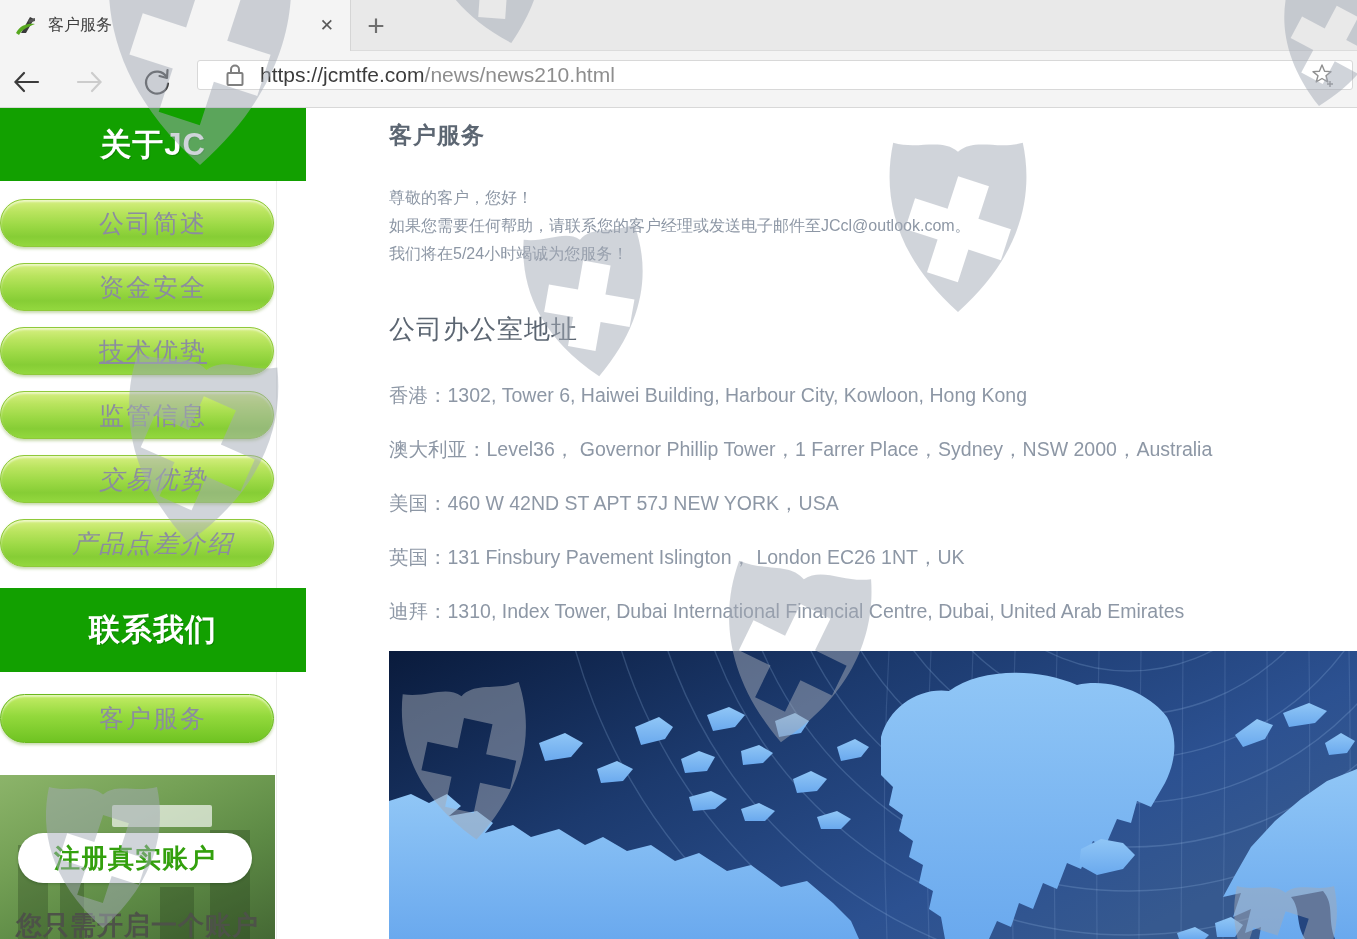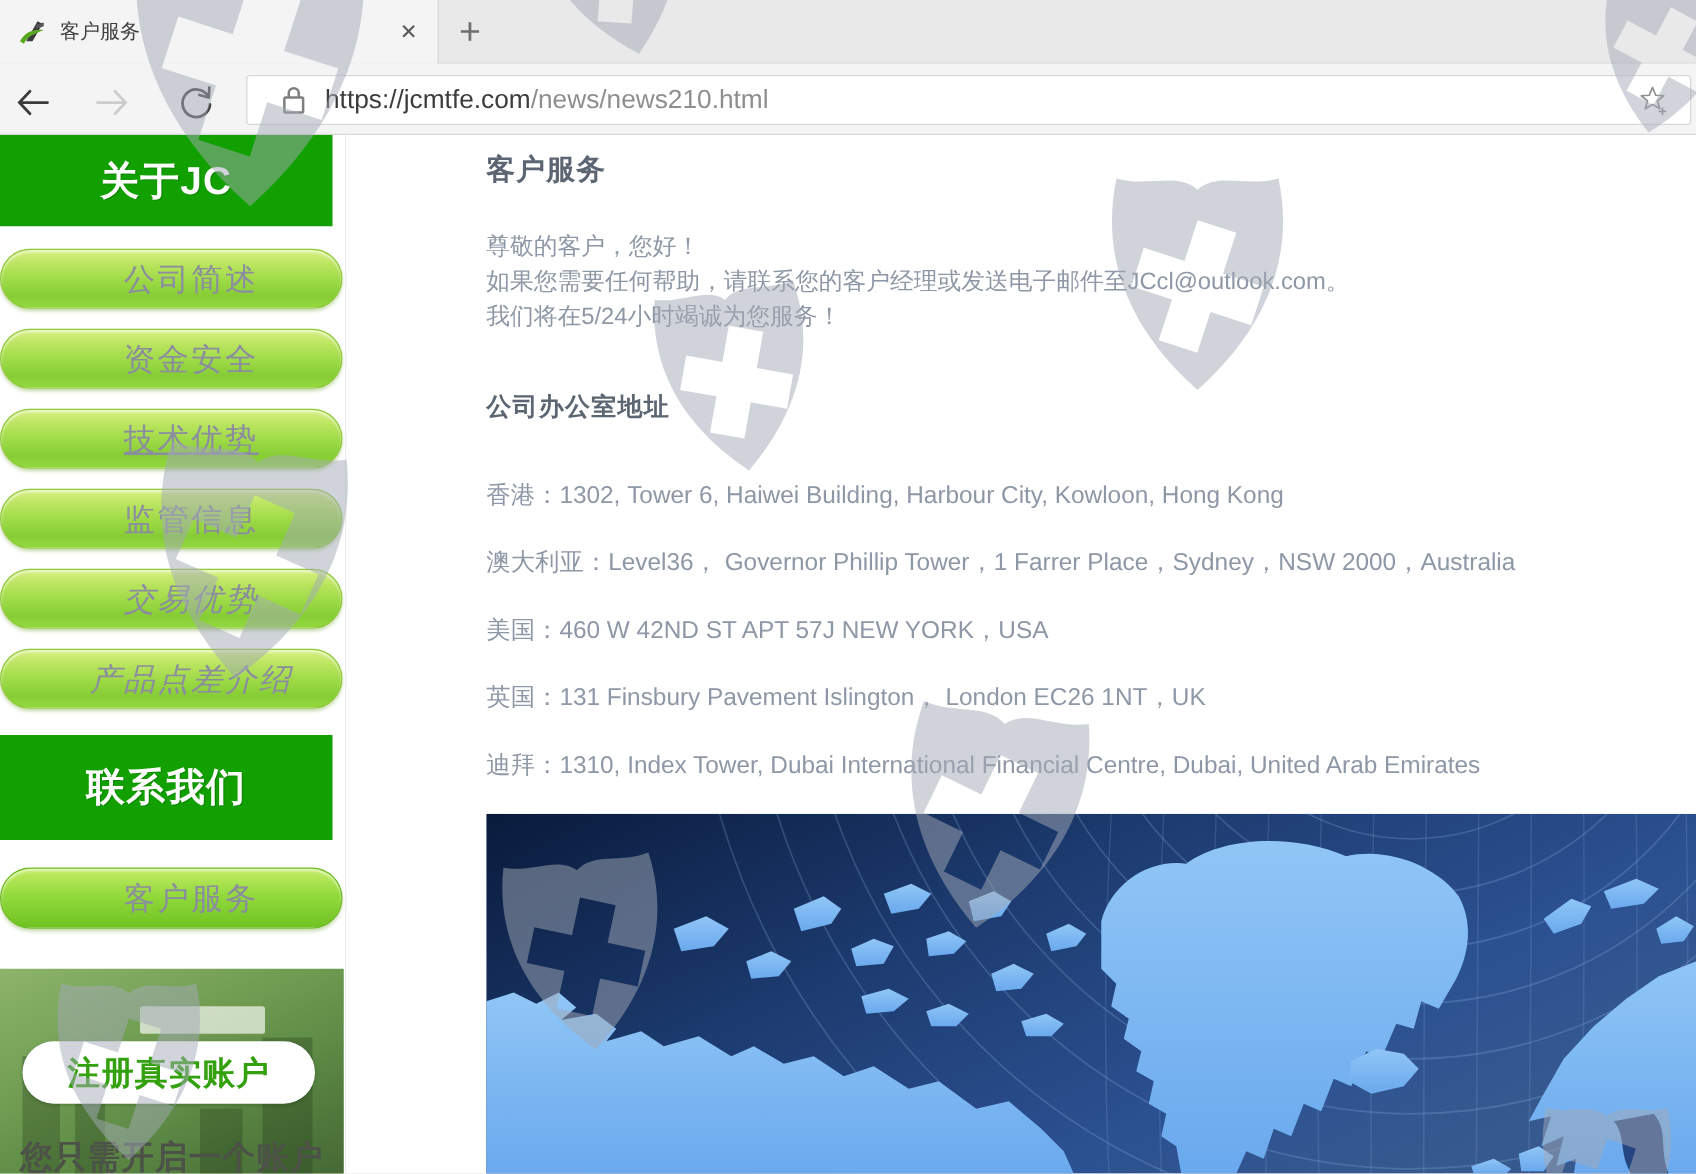--- a/index.html
+++ b/index.html
@@ -10,31 +10,31 @@
   
   .tabstrip{position:absolute;left:0;top:0;width:1357px;height:50px;background:#e9e9e9;border-bottom:1px solid #dcdcdc;}
   .tab{position:absolute;left:0;top:0;width:350px;height:51px;background:#f4f4f4;border-right:1px solid #d5d5d5;z-index:2;display:flex;align-items:center;}
   .favicon{margin-left:14px;width:24px;height:24px;display:inline-flex;}
   .tab-title{margin-left:10px;font-size:16px;color:#3f3f3f;}
   .tab-close{margin-left:auto;margin-right:16px;font-size:17px;color:#5a5a5a;cursor:default;line-height:1;}
   .newtab{position:absolute;left:358px;top:8px;width:36px;height:36px;font-size:30px;font-weight:100;color:#6f6f6f;display:flex;align-items:center;justify-content:center;line-height:1;}
   .navrow{position:absolute;left:0;top:51px;width:1357px;height:57px;background:#f4f4f4;border-bottom:1px solid #d8d8d8;box-sizing:border-box;}
   .navbtn{position:absolute;top:66px;width:32px;height:32px;}
   .urlbar{
-    position:absolute;left:197px;top:60px;width:1156px;height:40px;background:#ffffff;
+    position:absolute;left:197px;top:60px;width:1156px;height:30px;background:#ffffff;
     border:1px solid #d8d8d8;border-radius:3px;box-sizing:border-box;display:flex;align-items:center;z-index:1;
   }
   .url-text{margin-left:14px;font-size:21px;white-space:nowrap;}
   .url-base{color:#3c3c3c;}
   .url-path{color:#8e8e8e;}
   .star{margin-left:auto;margin-right:16px;display:inline-flex;}
   .lockwrap{margin-left:26px;display:inline-flex;}
   
   .sidebar{position:absolute;left:0;top:108px;width:277px;height:831px;background:#ffffff;border-right:1px solid #ededed;box-sizing:border-box;}
-  .side-header{position:absolute;left:0;width:266px;background:#12a000;color:#ffffff;font-weight:bold;font-size:31px;display:flex;align-items:center;justify-content:center;letter-spacing:1px;text-shadow:1px 1px 0 rgba(0,60,0,.25);}
+  .side-header{position:absolute;left:0;width:306px;background:#12a000;color:#ffffff;font-weight:bold;font-size:31px;display:flex;align-items:center;justify-content:center;letter-spacing:1px;text-shadow:1px 1px 0 rgba(0,60,0,.25);}
   .hdr1{top:0;height:73px;}
   .hdr2{top:480px;height:84px;}
   .pill{
     position:absolute;left:0;width:274px;height:48px;border-radius:26px;
     background:linear-gradient(180deg,#d7ef81 0%,#b9e45e 26%,#9cd945 55%,#86cd35 80%,#93d83e 100%);
     border:1px solid #8fc93a;box-sizing:border-box;
     box-shadow:0 2px 3px rgba(96,150,30,.35), inset 0 2px 2px rgba(255,255,255,.55);
     color:#8b8c9f;font-size:25px;letter-spacing:2px;display:flex;align-items:center;justify-content:center;cursor:pointer;padding-left:32px;
   }
   .pill.active{background:linear-gradient(180deg,#c4ec66 0%,#93d93c 45%,#6fc322 100%);border-color:#6ab81e;}
@@ -46,22 +46,22 @@
   .b2{left:210px;top:55px;width:40px;height:109px;}
   .b3{left:60px;top:100px;width:24px;height:64px;}
   .b4{left:160px;top:112px;width:34px;height:52px;}
   .promo-sign{position:absolute;left:112px;top:30px;width:100px;height:22px;background:rgba(255,255,255,.65);border-radius:2px;}
   .promo-btn{position:absolute;left:18px;top:58px;width:234px;height:50px;background:#ffffff;border-radius:25px;
     display:flex;align-items:center;justify-content:center;color:#33a00d;font-weight:bold;font-size:26px;letter-spacing:1px;cursor:pointer;box-shadow:0 1px 3px rgba(0,40,0,.25);}
   .promo-caption{position:absolute;left:0;top:133px;width:275px;text-align:center;color:#4d5248;font-weight:bold;font-size:26px;letter-spacing:1px;}
   
   .content{position:absolute;left:389px;top:108px;right:0;bottom:0;}
   .c-title{position:absolute;left:0;top:12px;font-size:23px;font-weight:bold;color:#5c6672;letter-spacing:1px;}
-  .greet{position:absolute;left:0;top:76px;font-size:19px;line-height:28px;color:#8d97a5;}
-  .addr-title{position:absolute;left:0;top:204px;font-size:20px;font-weight:bold;color:#5c6672;letter-spacing:1px;}
+  .greet{position:absolute;left:0;top:76px;font-size:16px;line-height:28px;color:#8d97a5;}
+  .addr-title{position:absolute;left:0;top:204px;font-size:26px;font-weight:normal;color:#5c6672;letter-spacing:1px;}
   .addr{position:absolute;left:0;font-size:19.5px;color:#8d97a5;white-space:nowrap;}
   .a0{top:274px;} .a1{top:328px;} .a2{top:382px;} .a3{top:436px;} .a4{top:490px;}
   .map{position:absolute;left:0;top:543px;width:968px;height:288px;}
   
   .wm-overlay{position:absolute;left:0;top:0;width:1357px;height:939px;pointer-events:none;z-index:60;}
 </style>
 </head>
 <body>
 
 <div class="stage">

